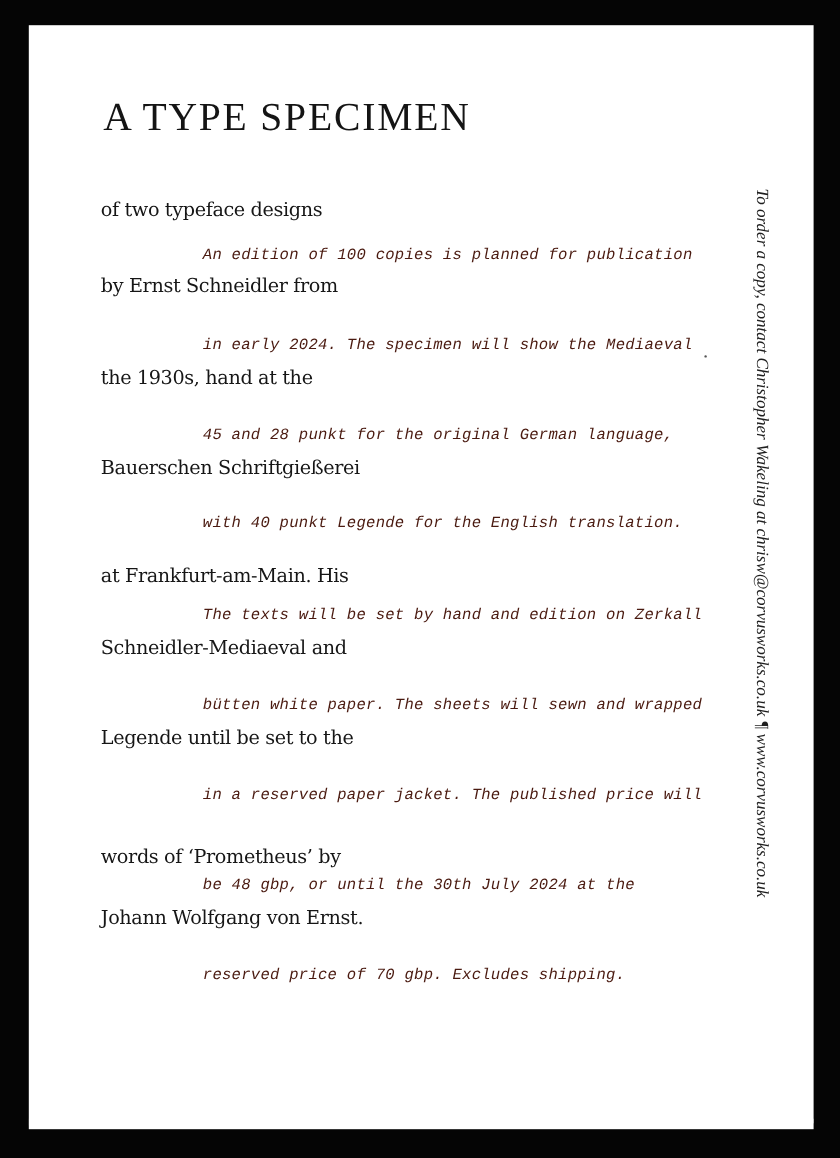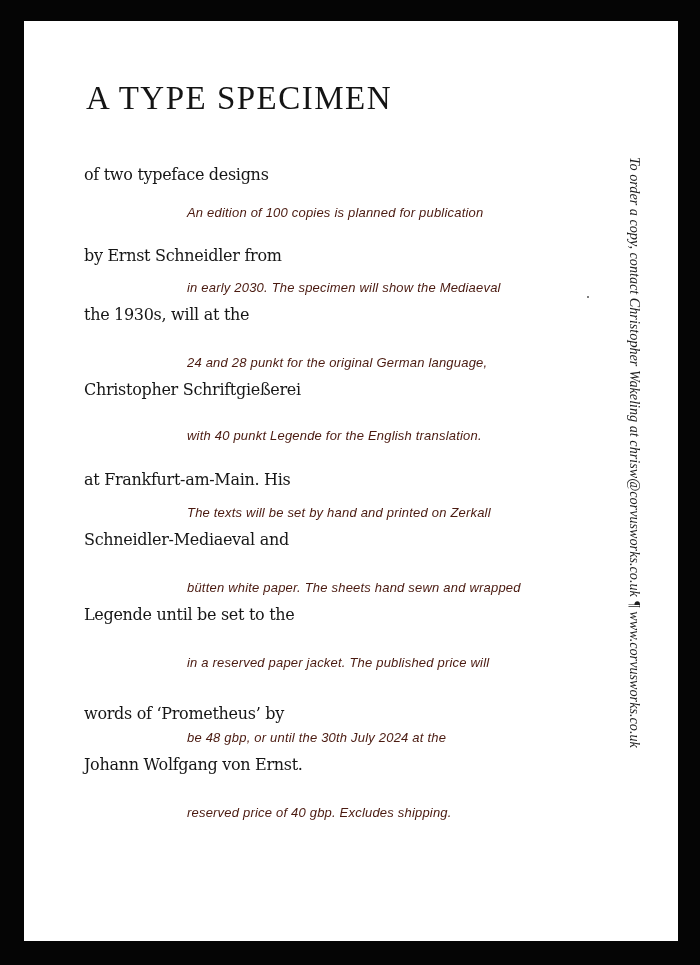--- a/index.html
+++ b/index.html
@@ -18,22 +18,22 @@
       position: absolute; left: 86px; top: 80px;
       font-family: "Liberation Serif", "DejaVu Serif", serif;
       font-size: 33px; letter-spacing: 1.5px; color: #141414; white-space: nowrap; text-align: center;
     }
     .main-line {
       position: absolute; left: 84px;
       font-family: "DejaVu Serif", "Liberation Serif", serif;
       font-size: 16px; color: #161616; white-space: nowrap; letter-spacing: -0.3px;
     }
     .hand-line {
-      position: absolute; left: 187px;
-      font-family: Liberation Sans, sans-serif;
+      position: absolute; left: 169px;
+      font-family: Liberation Mono, monospace;
       font-style: italic; font-size: 13px; color: #4a1a10; white-space: nowrap;
       letter-spacing: 0.2px;
     }
     .side-note {
       position: absolute; left: 626px; top: 157px;
       writing-mode: vertical-rl;
       font-family: "Liberation Serif", "DejaVu Serif", serif;
       font-style: italic; font-size: 14.2px; color: #1e1e1e; white-space: nowrap;
     }
     .speck {
@@ -48,39 +48,39 @@
 
 <svg class="deckle" viewBox="0 0 654 14" preserveAspectRatio="none">
   <path d="M0 0 H654 V4 L646 6 L638 3 L630 6 L620 4 L612 7 L600 5 L590 6 L578 4 L566 7 L556 5 L544 6 L532 4 L520 7 L508 5 L496 6 L484 4 L472 7 L460 5 L448 6 L436 4 L424 7 L412 5 L400 6 L388 4 L376 7 L364 5 L352 6 L340 4 L328 7 L316 5 L304 6 L292 4 L280 7 L268 5 L256 6 L244 4 L232 7 L220 5 L208 6 L196 4 L184 7 L172 5 L160 6 L148 4 L136 7 L124 5 L112 6 L100 4 L88 7 L76 5 L64 6 L52 4 L40 7 L28 5 L16 6 L8 4 L0 6 Z" fill="#ffffff"></path>
 </svg>
 
 <div class="title">A TYPE SPECIMEN</div>
 
 <div class="main-line" style="top:165px">of two typeface designs</div>
 <div class="hand-line" style="top:205px">An edition of 100 copies is planned for publication</div>
 
-<div class="main-line" style="top:246px">by Ernst Schneidler from</div>
-<div class="hand-line" style="top:280px">in early 2030. The specimen will show the Mediaeval</div>
+<div class="main-line" style="top:228px">by Ernst Schneidler from</div>
+<div class="hand-line" style="top:280px">in early 2024. The specimen will show the Mediaeval</div>
 
-<div class="main-line" style="top:305px">the 1930s, will at the</div>
-<div class="hand-line" style="top:355px">24 and 28 punkt for the original German language,</div>
+<div class="main-line" style="top:305px">the 1930s, hand at the</div>
+<div class="hand-line" style="top:355px">45 and 28 punkt for the original German language,</div>
 
-<div class="main-line" style="top:380px">Christopher Schriftgießerei</div>
+<div class="main-line" style="top:380px">Bauerschen Schriftgießerei</div>
 <div class="hand-line" style="top:428px">with 40 punkt Legende for the English translation.</div>
 
 <div class="main-line" style="top:470px">at Frankfurt-am-Main. His</div>
-<div class="hand-line" style="top:505px">The texts will be set by hand and printed on Zerkall</div>
+<div class="hand-line" style="top:505px">The texts will be set by hand and edition on Zerkall</div>
 
 <div class="main-line" style="top:530px">Schneidler-Mediaeval and</div>
-<div class="hand-line" style="top:580px">bütten white paper. The sheets hand sewn and wrapped</div>
+<div class="hand-line" style="top:580px">bütten white paper. The sheets will sewn and wrapped</div>
 
 <div class="main-line" style="top:605px">Legende until be set to the</div>
 <div class="hand-line" style="top:655px">in a reserved paper jacket. The published price will</div>
 
 <div class="main-line" style="top:704px">words of ‘Prometheus’ by</div>
 <div class="hand-line" style="top:730px">be 48 gbp, or until the 30th July 2024 at the</div>
 
 <div class="main-line" style="top:755px">Johann Wolfgang von Ernst.</div>
-<div class="hand-line" style="top:805px">reserved price of 40 gbp. Excludes shipping.</div>
+<div class="hand-line" style="top:805px">reserved price of 70 gbp. Excludes shipping.</div>
 
 <div class="side-note">To order a copy, contact Christopher Wakeling at chrisw@corvusworks.co.uk ¶ www.corvusworks.co.uk</div>
 
 <div class="speck"></div>
 
 </body></html>

